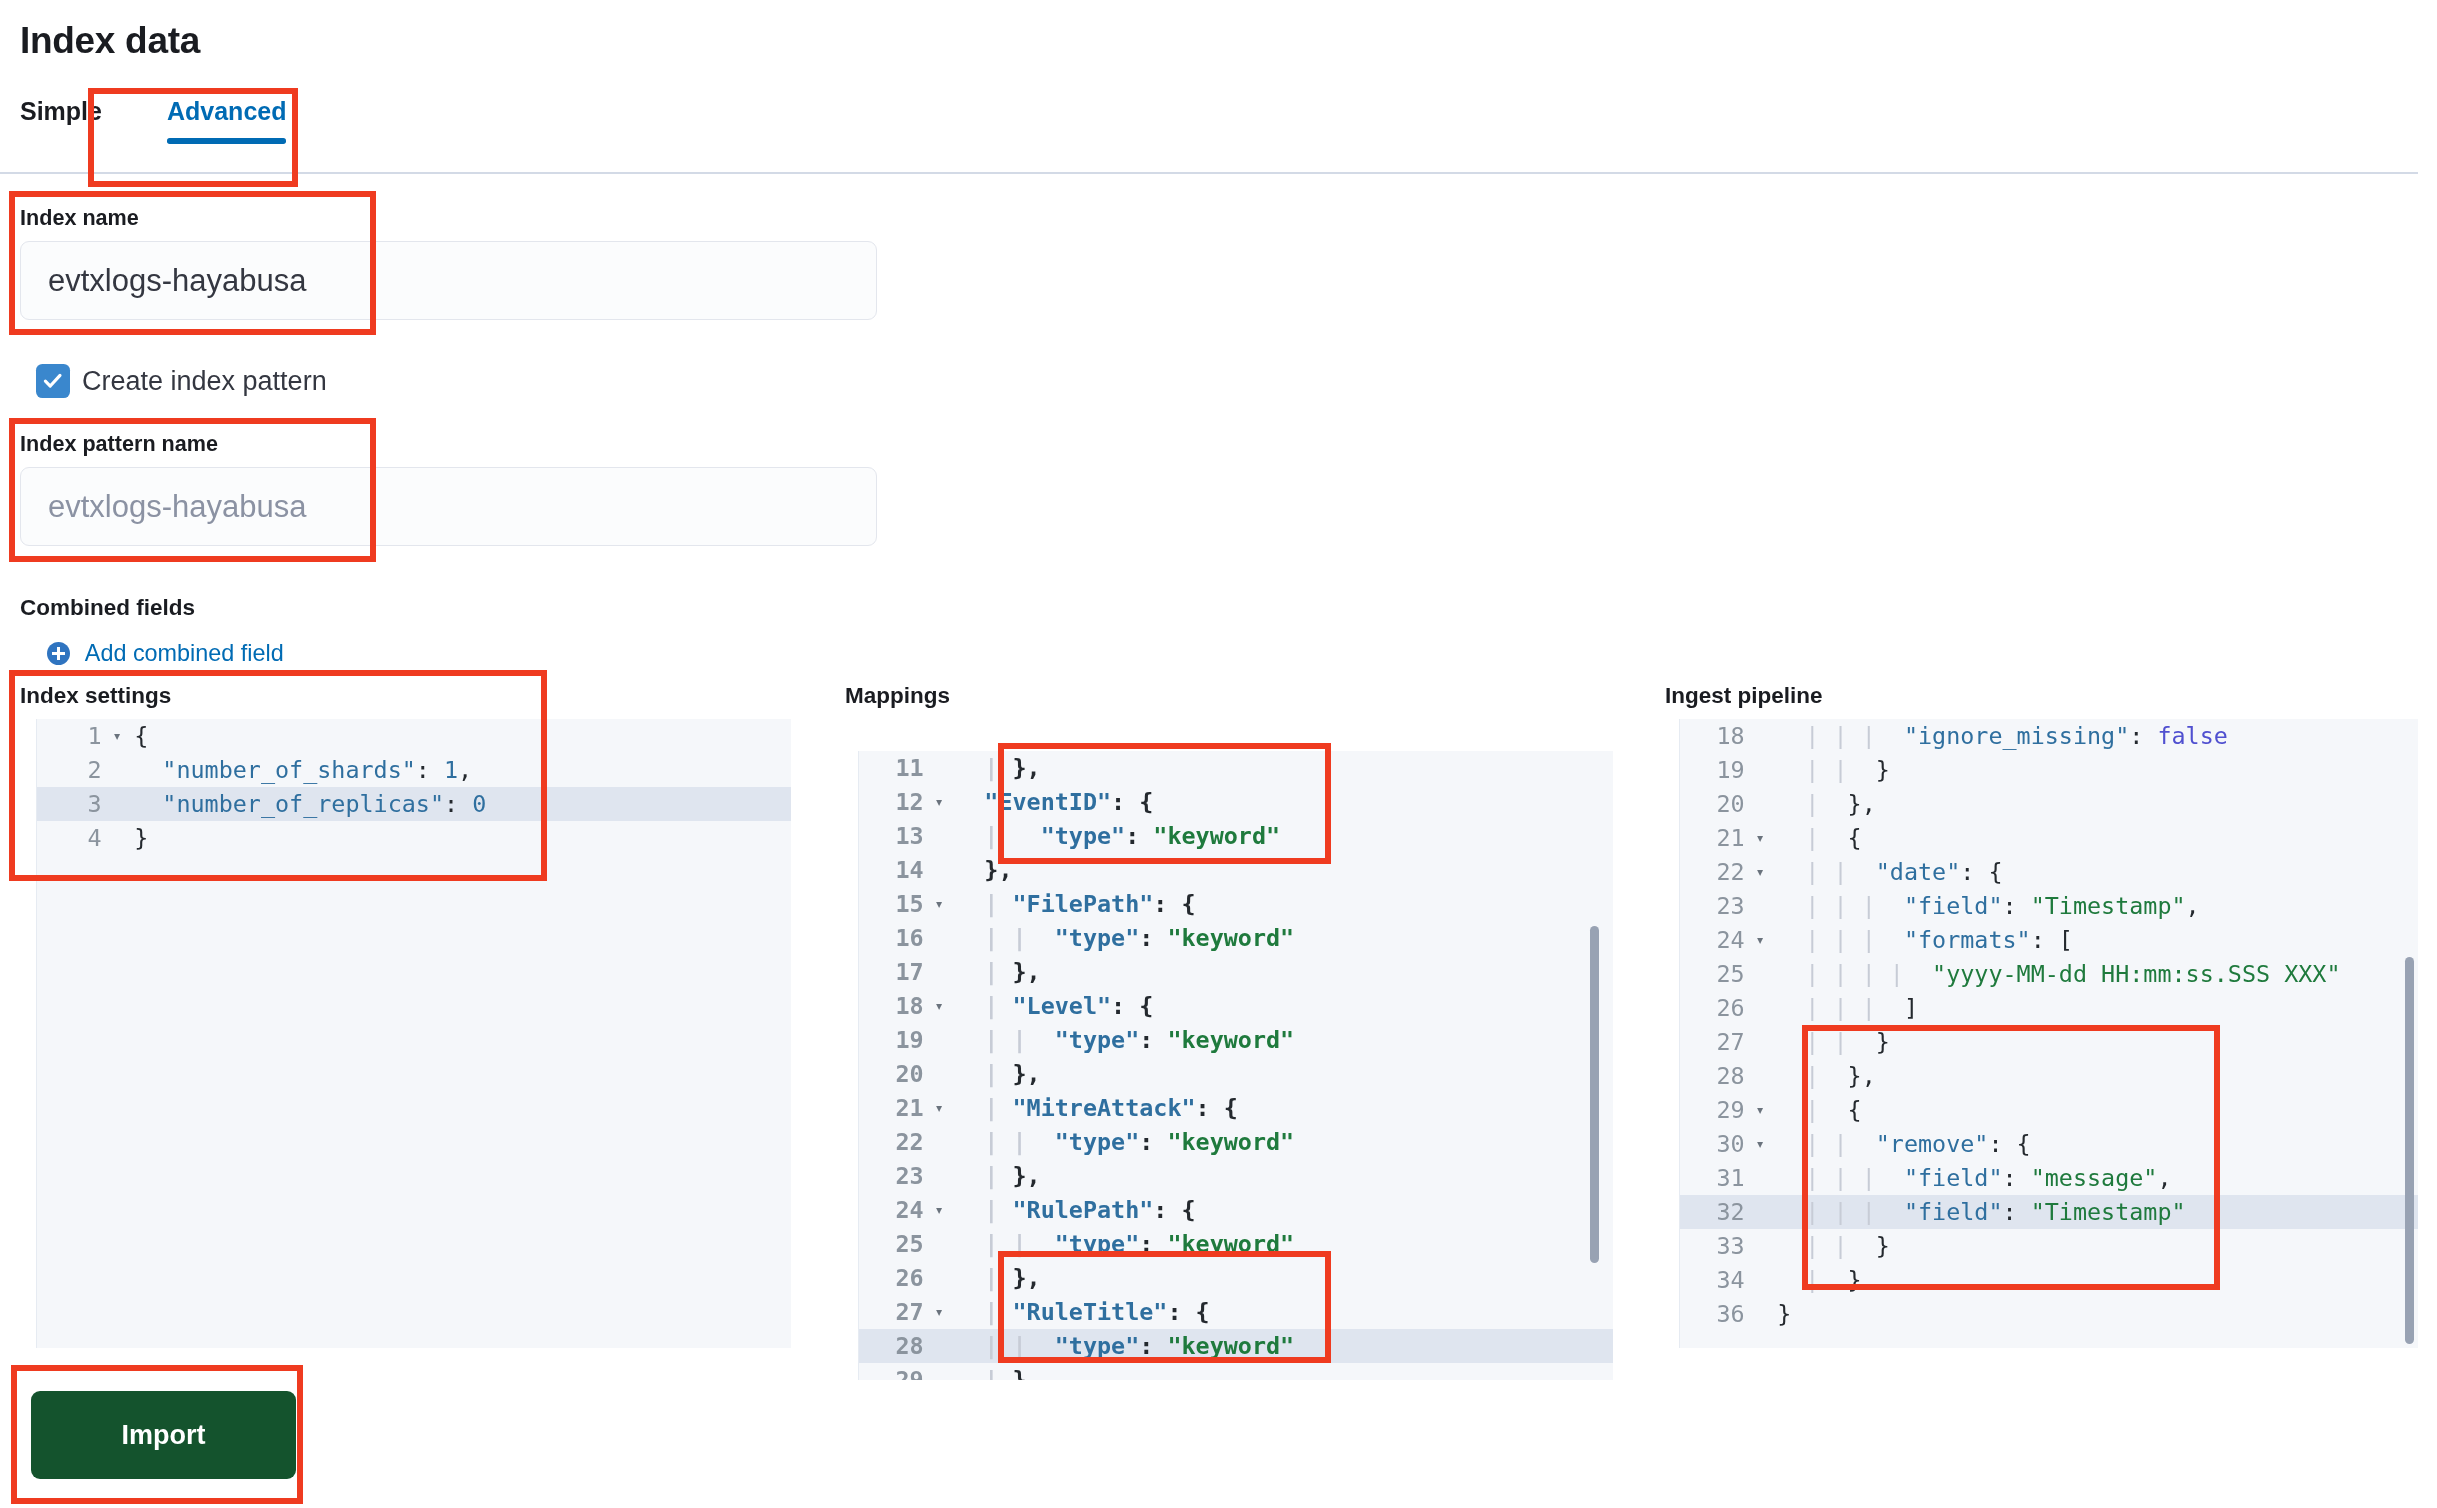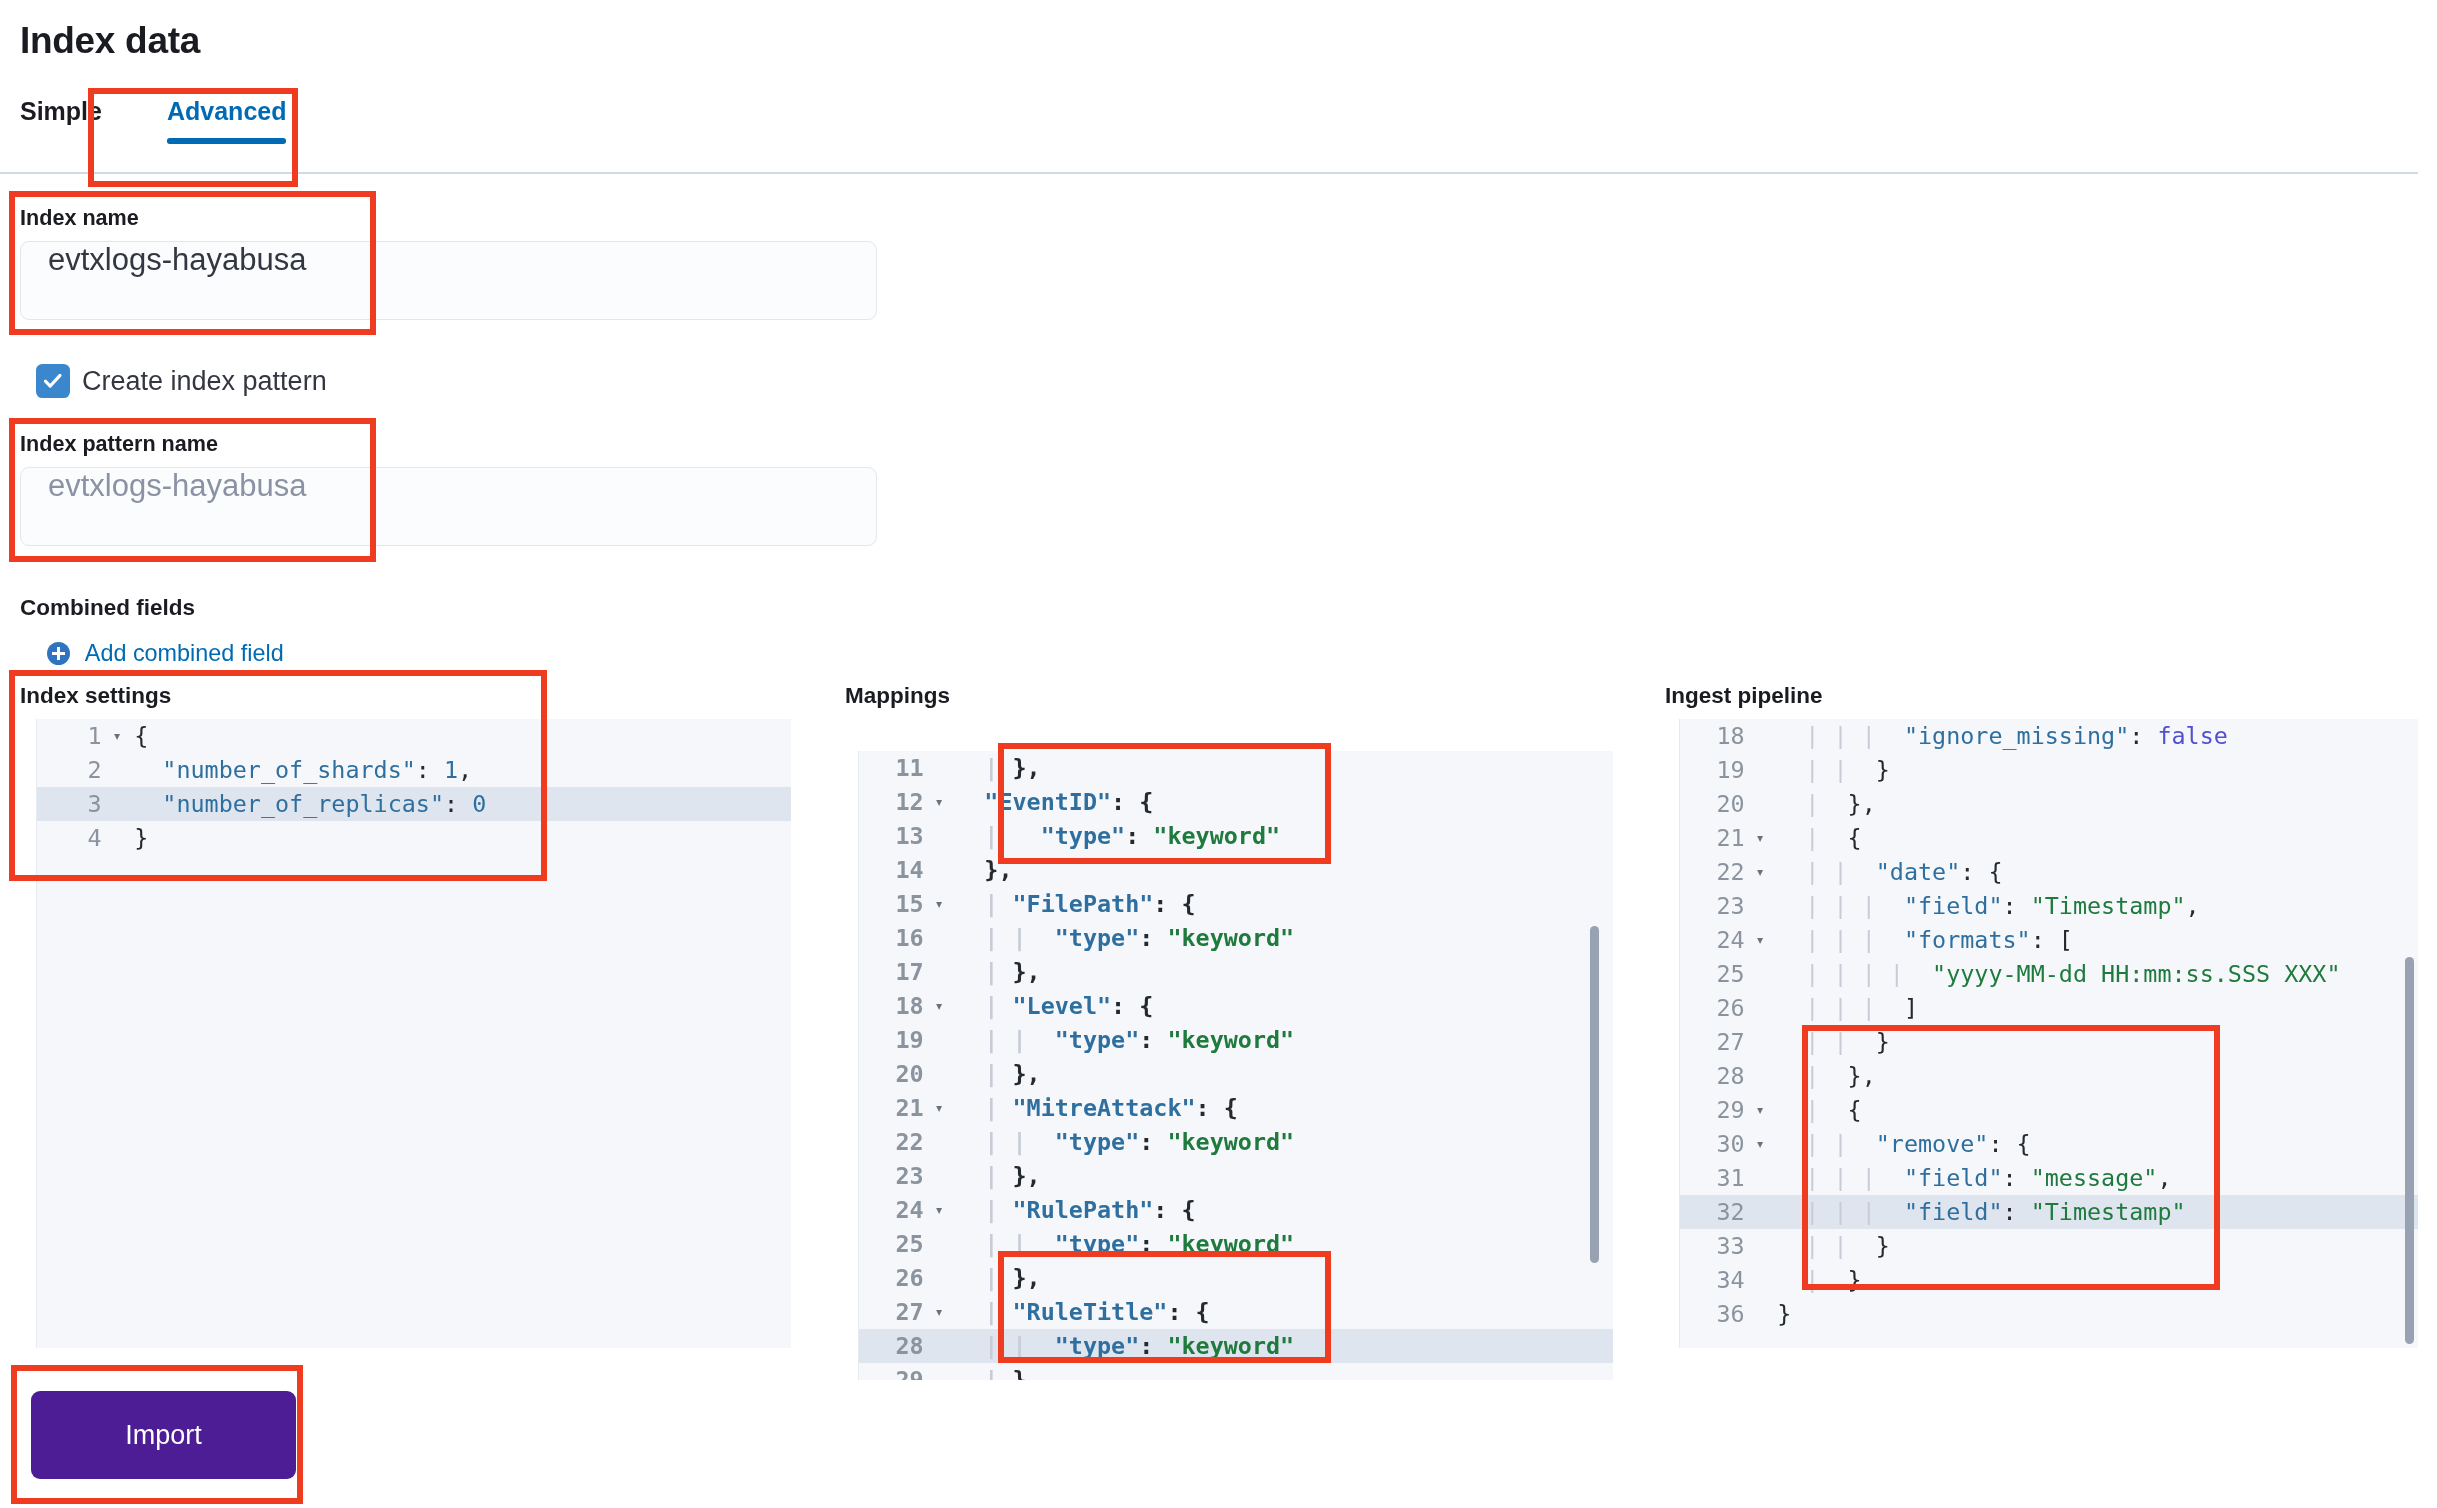--- a/index.html
+++ b/index.html
@@ -46,21 +46,21 @@
   .field-label{
     position:absolute;
     font-size:21.6px; font-weight:bold; color:#1a1c21;
   }
   .textfield{
     position:absolute;
     height:79px;
     background:#fbfcfd;
     border:0.9px solid #e3e6ed;
     border-radius:9px;
-    display:flex; 
+    display:flex; align-items:center;
     padding-left:27px;
     font-size:31px;
     box-shadow: inset 0 0 0 0 #fff;
   }
   .textfield .val{ color:#343741; }
   .textfield .ph{ color:#8b92a3; }
 
   
   .checkrow{
     position:absolute; left:36px; top:364px;
@@ -131,23 +131,23 @@
   .ind{ color:#c7ccd6; }
 
   .vscroll{
     position:absolute; width:9px; border-radius:4.5px;
     background:#98a2b3;
   }
 
   
   .import-btn{
     position:absolute;
-    background:#4c1d95; color:#fff;
+    background:#14532d; color:#fff;
     border:none; border-radius:9px;
-    font-size:27px; font-weight:normal;
+    font-size:27px; font-weight:bold;
     font-family:"Liberation Sans", sans-serif;
     cursor:pointer;
     display:flex; align-items:center; justify-content:center;
   }
 
   
   .anno{
     position:absolute;
     border:6.3px solid #ef3b20;
     pointer-events:none;

